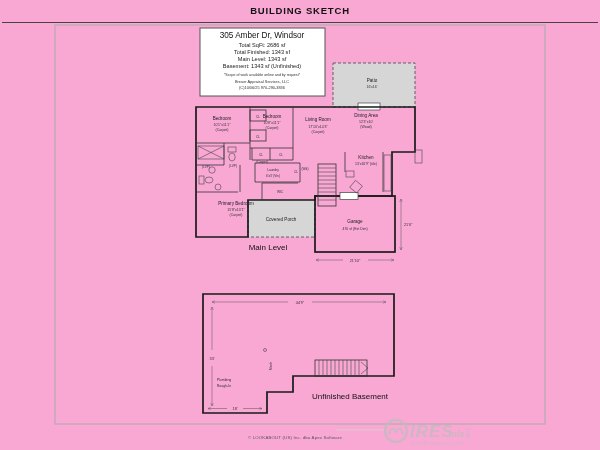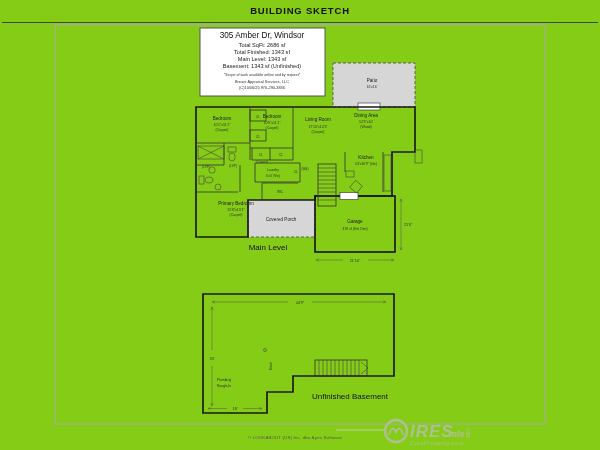--- a/index.html
+++ b/index.html
@@ -1,16 +1,16 @@
 <!DOCTYPE html>
 <html><head>
 <meta charset="utf-8">
 <style>
   html,body{margin:0;padding:0;background:#fff;}
-  .page{position:relative;width:600px;height:450px;background:#84cc16;overflow:hidden;
+  .page{position:relative;width:600px;height:450px;background:#f9a8d4;overflow:hidden;
         font-family:"Liberation Sans", sans-serif;}
   svg{position:absolute;left:0;top:0;}
   svg text{font-family:"Liberation Sans", sans-serif;fill:#222;}
   .title-t{font-size:9.5px;font-weight:bold;letter-spacing:.8px;fill:#111;}
   .addr{font-size:8.2px;fill:#111;}
   .ib{font-size:5.6px;fill:#222;}
   .fine{font-size:3.6px;fill:#333;}
   .fine2{font-size:3.9px;fill:#333;}
   .room{font-size:4.6px;fill:#222;}
   .sub{font-size:3.5px;fill:#333;}

